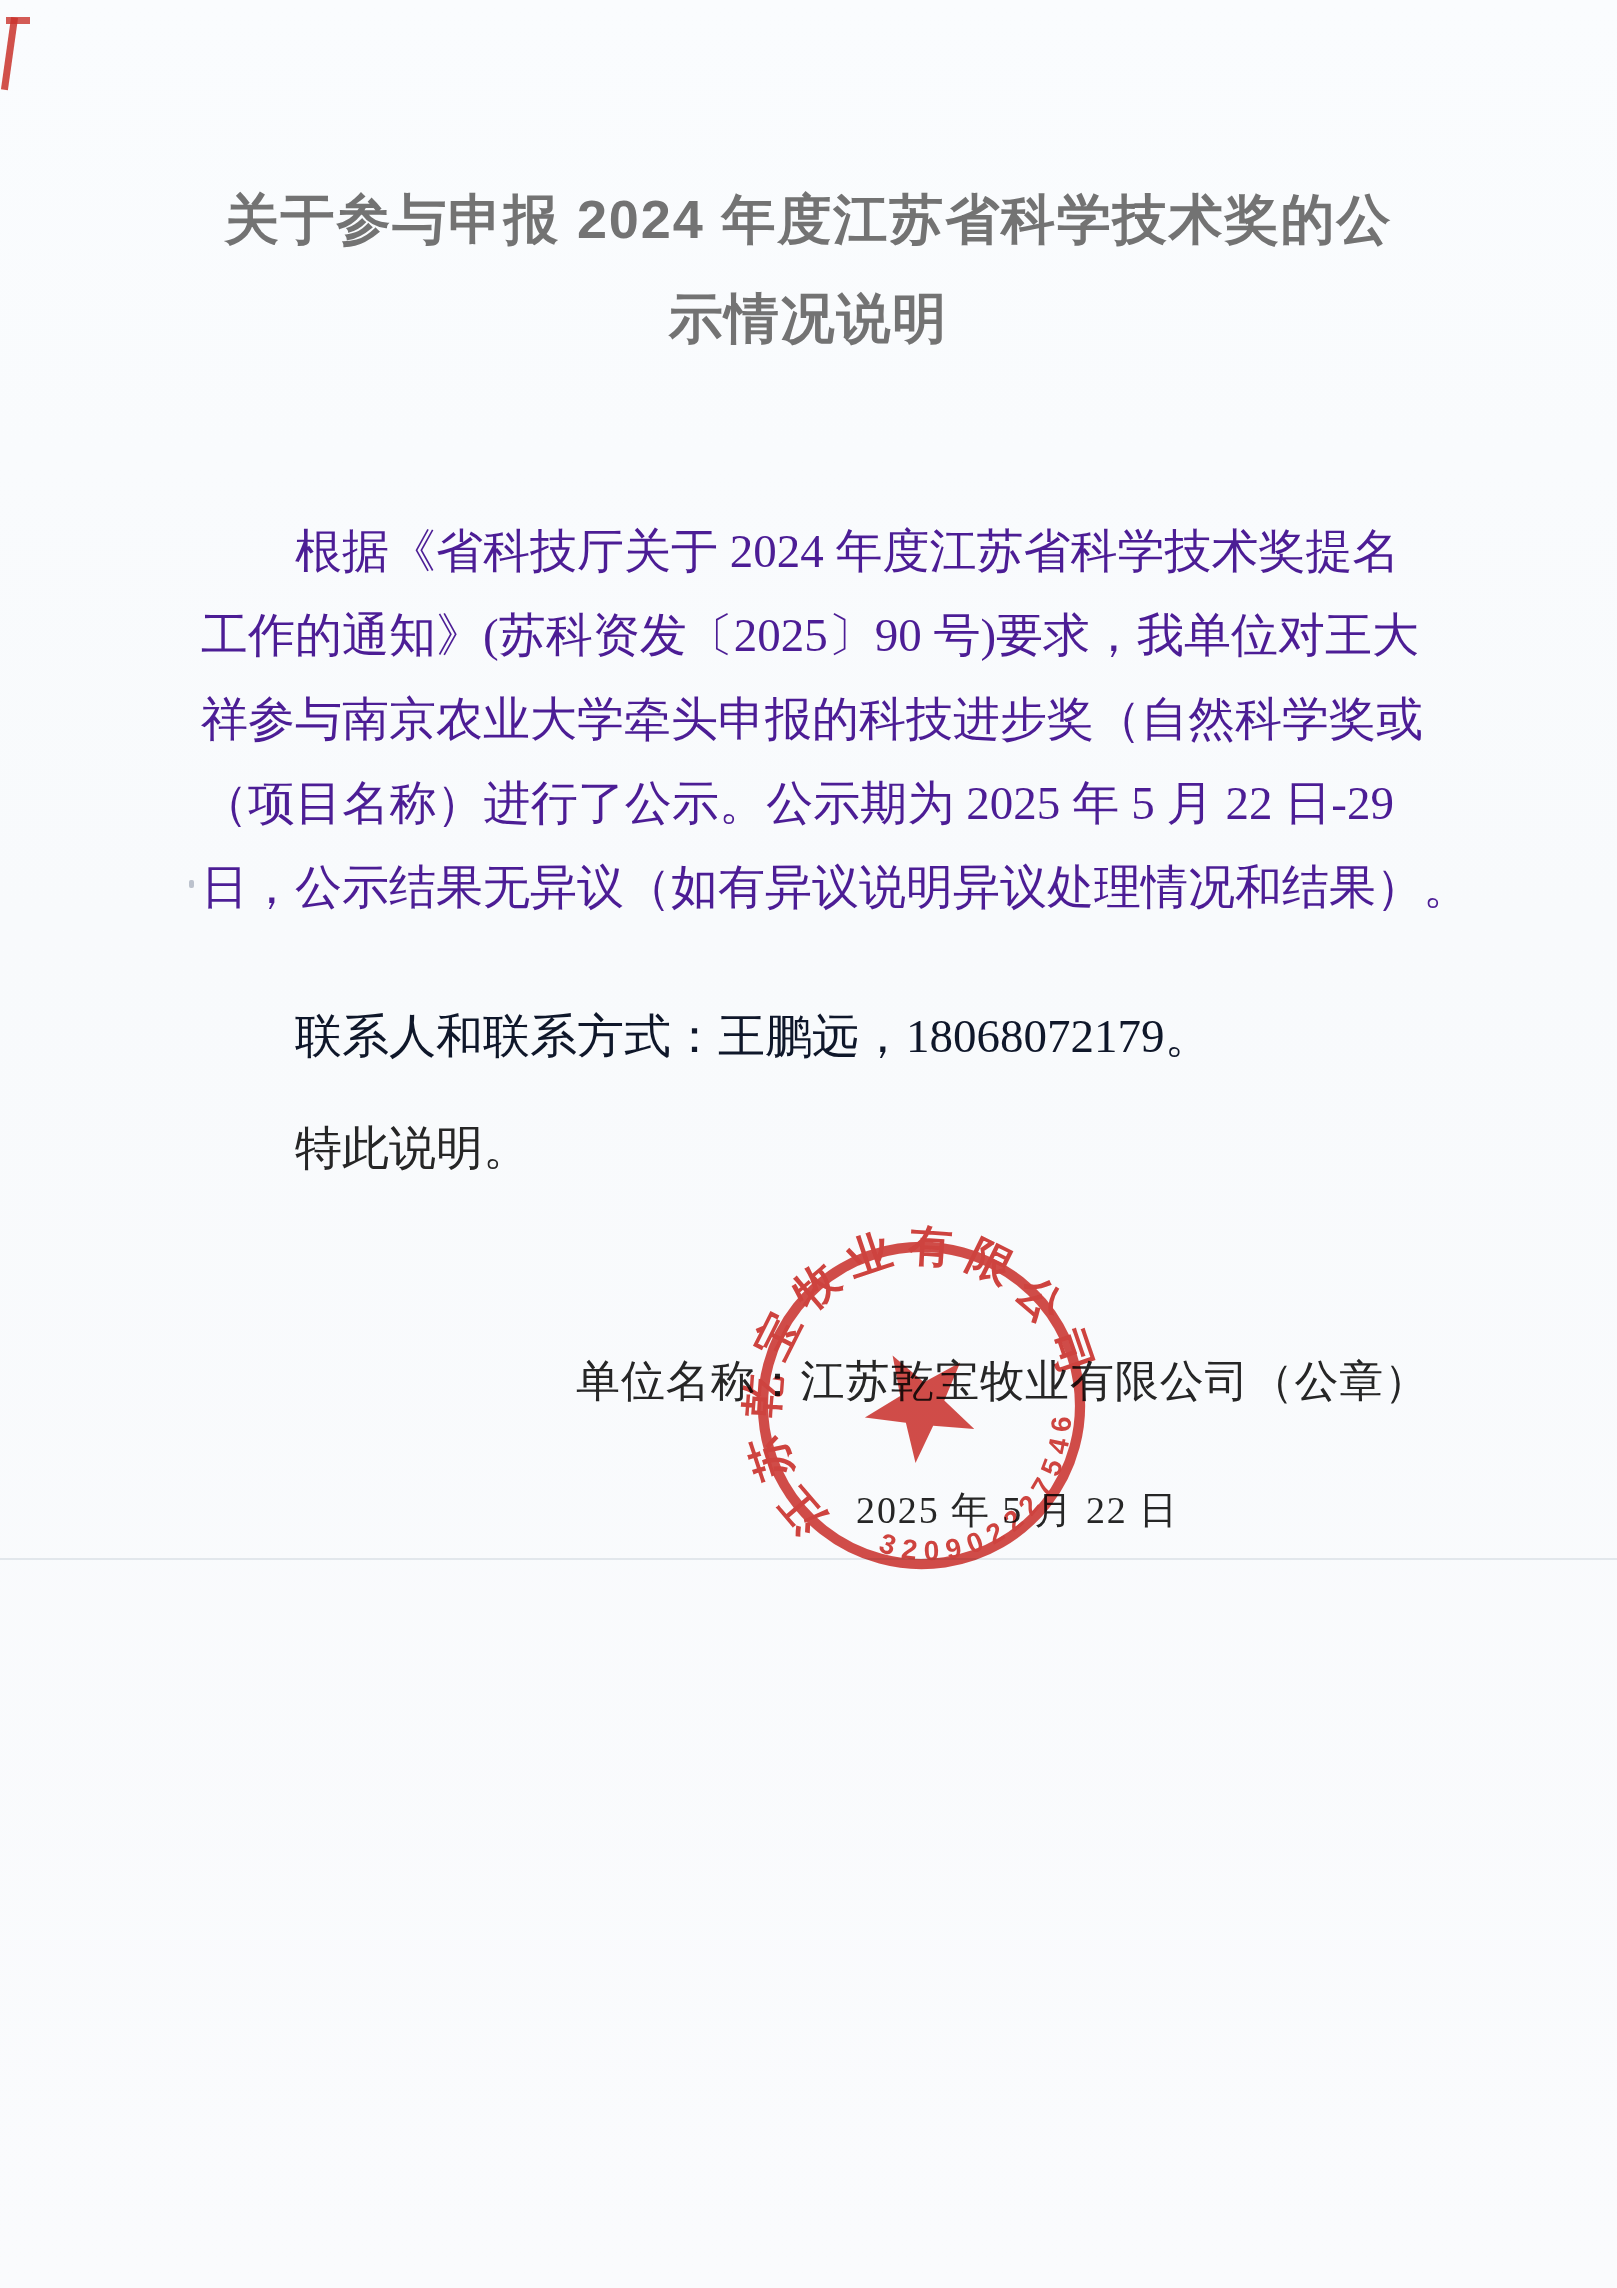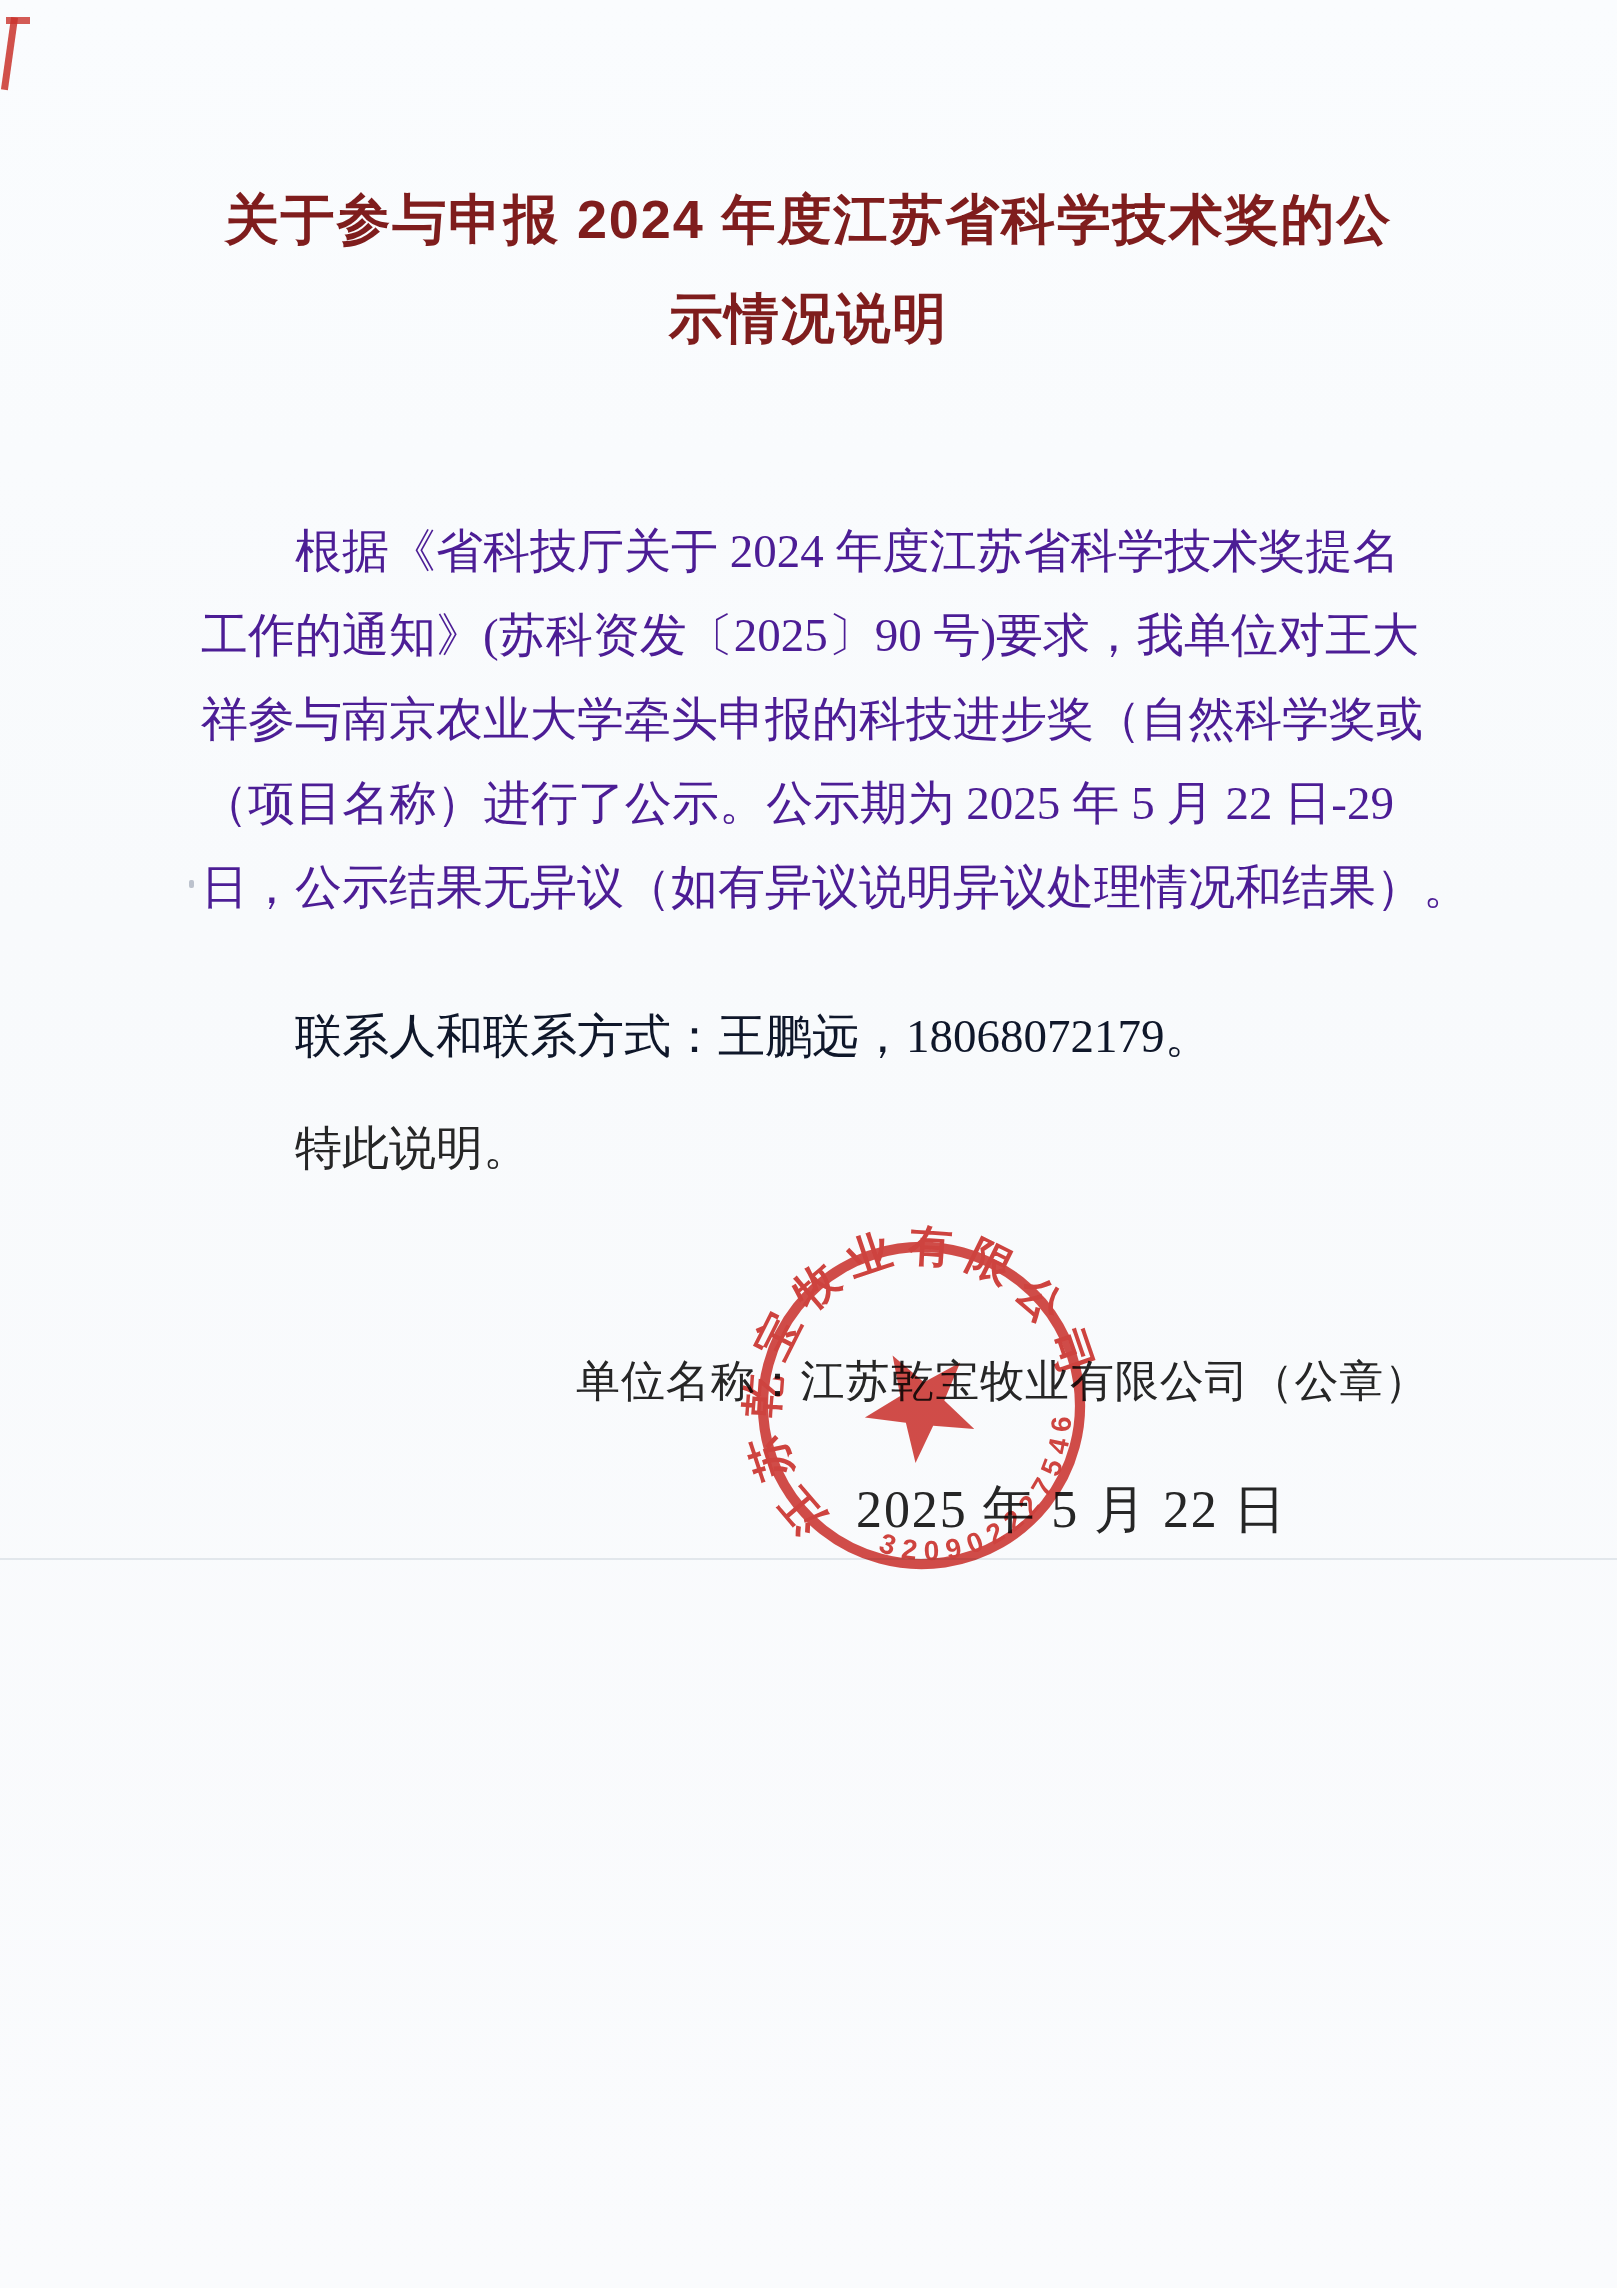--- a/index.html
+++ b/index.html
@@ -19,21 +19,21 @@
   .corner-mark{position:absolute;left:5.6px;top:17px;width:24px;height:73px;}
   .corner-mark .v{position:absolute;left:0;top:0;width:6.5px;height:73px;background:#c9322c;transform:rotate(8deg);opacity:.85;}
   .corner-mark .h{position:absolute;left:0;top:0;width:24px;height:6.5px;background:#c9322c;opacity:.8;}
   .speck{position:absolute;left:189px;top:880px;width:4.7px;height:8.4px;background:#8a93a6;opacity:.55;border-radius:1.9px;}
   .fold-line{position:absolute;left:0;top:1558px;width:1617px;height:1.9px;background:#e2e7ec;}
 
   .doc-title{
     position:absolute;left:0;right:0;top:170px;
     text-align:center;
     font-family:"Liberation Sans","DejaVu Sans",sans-serif;
-    font-weight:bold;color:#7f1d1d;
+    font-weight:bold;color:#737373;
     font-size:54px;line-height:99px;
     letter-spacing:1.9px;
     margin:0;
   }
   .body-block{
     position:absolute;left:201px;top:509px;width:1193px;
     font-size:47px;line-height:84px;color:#4c1d95;
   }
   .body-line{
     text-align:justify;text-align-last:justify;
@@ -51,21 +51,21 @@
     font-size:47px;line-height:84px;color:#262626;text-indent:2em;
     white-space:nowrap;
   }
   .unit-line{
     position:absolute;left:576px;top:1354px;
     font-size:44px;line-height:56px;color:#262626;
     white-space:nowrap;letter-spacing:0.9px;
   }
   .date-line{
     position:absolute;left:856px;top:1482px;
-    font-size:52px;line-height:56px;color:#262626;
+    font-size:38px;line-height:56px;color:#262626;
     white-space:nowrap;letter-spacing:1.9px;
   }
   .seal{
     position:absolute;left:735px;top:1219px;width:373px;height:373px;
     mix-blend-mode:multiply;opacity:.92;
     pointer-events:none;
   }
   .seal svg{width:100%;height:100%;}
 </style>
 </head>

